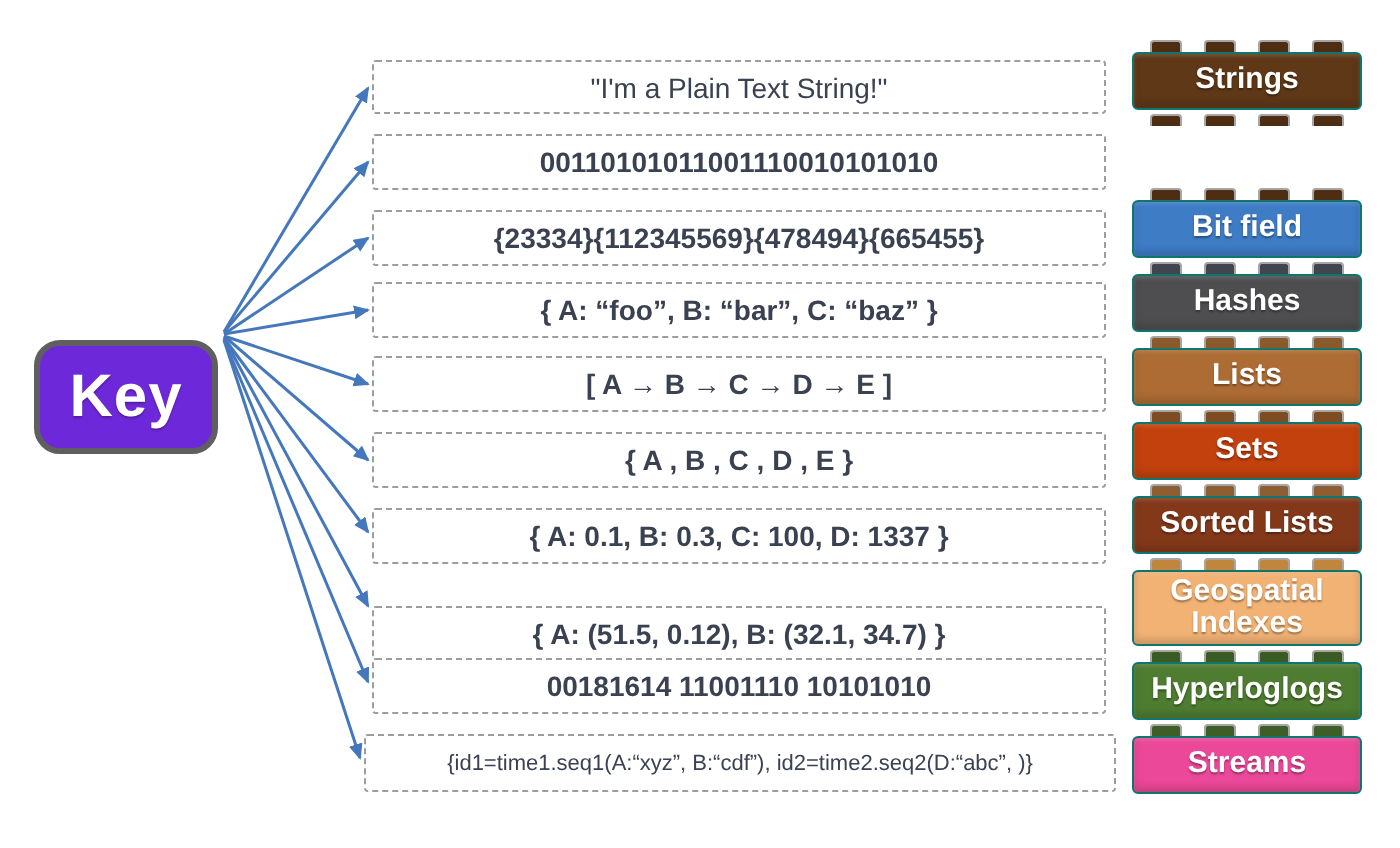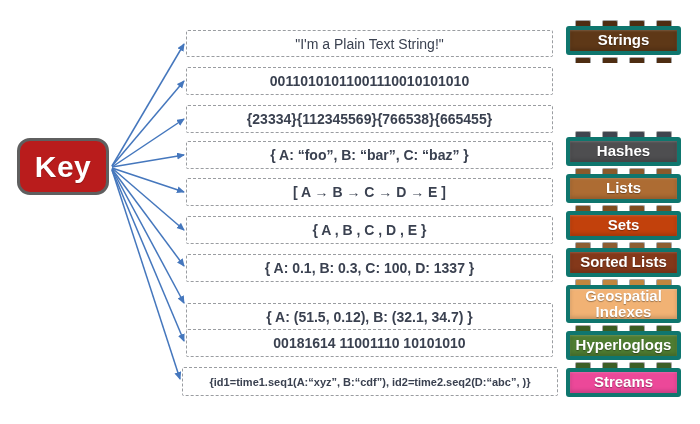--- a/index.html
+++ b/index.html
@@ -19,32 +19,32 @@
   .arrows{position:absolute;left:0;top:0;width:700px;height:424px;pointer-events:none;}
   .arrow-line{stroke-width:1.5;fill:none;}
   
   .vbox{
     position:absolute;left:186px;width:367px;height:28px;box-sizing:border-box;
     border:1.6px dashed #9a9da1;border-radius:2px;background:#ffffff;
     display:flex;align-items:center;justify-content:center;
     color:#3a4150;font-size:14px;font-weight:700;white-space:nowrap;
   }
   .vbox.w400{font-weight:400;}
-  .vbox.small{font-size:11px;font-weight:700;left:182px;width:376px;}
+  .vbox.small{font-size:11px;font-weight:400;left:182px;width:376px;}
   
   .brick{position:absolute;left:566px;width:115px;}
   .studs{
     display:flex;justify-content:space-between;padding:0 9px;height:6px;
   }
   .stud{
     width:16px;height:6px;border:1px solid #a6a6a6;border-bottom:none;
     border-radius:2px 2px 0 0;box-sizing:border-box;background:#555;
   }
   .brick-body{
-    height:29px;border:4px solid #0f766e;border-radius:3px;box-sizing:border-box;
+    height:29px;border:1px solid #0f766e;border-radius:3px;box-sizing:border-box;
     display:flex;align-items:center;justify-content:center;text-align:center;
     color:#ffffff;font-size:15px;font-weight:700;line-height:1.1;
     text-shadow:0 1px 1px rgba(0,0,0,0.35);
     box-shadow:inset 0 -2px 4px rgba(0,0,0,0.18), inset 0 1px 2px rgba(255,255,255,0.18);
   }
   .brick.tall .brick-body{height:38px;}
 </style>
 </head>
 <body>
 
@@ -61,30 +61,30 @@
     <line class="arrow-line" x1="112" y1="167" x2="184" y2="119" marker-end="url(#ah)" stroke="#4577bd"></line>
     <line class="arrow-line" x1="112" y1="167" x2="184" y2="155" marker-end="url(#ah)" stroke="#4577bd"></line>
     <line class="arrow-line" x1="112" y1="168" x2="184" y2="192" marker-end="url(#ah)" stroke="#4577bd"></line>
     <line class="arrow-line" x1="112" y1="168" x2="184" y2="230" marker-end="url(#ah)" stroke="#4577bd"></line>
     <line class="arrow-line" x1="112" y1="169" x2="184" y2="266" marker-end="url(#ah)" stroke="#4577bd"></line>
     <line class="arrow-line" x1="112" y1="169" x2="184" y2="303" marker-end="url(#ah)" stroke="#4577bd"></line>
     <line class="arrow-line" x1="112" y1="170" x2="184" y2="341" marker-end="url(#ah)" stroke="#4577bd"></line>
     <line class="arrow-line" x1="112" y1="170" x2="180" y2="379" marker-end="url(#ah)" stroke="#4577bd"></line>
   </svg>
 
-  <div class="key-box" style="background: #b91c1c; border-color: rgb(95, 95, 95);">Key</div>
+  <div class="key-box" style="background: #6d28d9; border-color: rgb(95, 95, 95); margin-top: 32px;">Key</div>
 
   <div class="vbox w400" style="top:30px;height:27px">
       <span>"I'm a Plain Text String!"</span>
     </div>
   <div class="vbox" style="top:67px">
       <span>00110101011001110010101010</span>
     </div>
   <div class="vbox" style="top:105px">
-      <span>{23334}{112345569}{766538}{665455}</span>
+      <span>{23334}{112345569}{478494}{665455}</span>
     </div>
   <div class="vbox" style="top:141px">
       <span>{ A: “foo”, B: “bar”, C: “baz”  }</span>
     </div>
   <div class="vbox" style="top:178px">
       <span>[ A → B → C → D → E ]</span>
     </div>
   <div class="vbox" style="top:216px">
       <span>{ A , B , C , D , E }</span>
     </div>
@@ -110,20 +110,29 @@
       </div>
     <div class="brick-body" style="background: rgb(94, 56, 23);">Strings</div>
   </div>
   <div class="brick" style="top:57px">
     <div class="studs">
         <span class="stud" style="background: rgb(78, 45, 18);"></span>
         <span class="stud" style="background: rgb(78, 45, 18);"></span>
         <span class="stud" style="background: rgb(78, 45, 18);"></span>
         <span class="stud" style="background: rgb(78, 45, 18);"></span>
       </div>
+  </div>
+  <div class="brick" style="top:94px">
+    <div class="studs">
+        <span class="stud" style="background: rgb(78, 45, 18);"></span>
+        <span class="stud" style="background: rgb(78, 45, 18);"></span>
+        <span class="stud" style="background: rgb(78, 45, 18);"></span>
+        <span class="stud" style="background: rgb(78, 45, 18);"></span>
+      </div>
+    <div class="brick-body" style="background: rgb(62, 124, 198);">Bit field</div>
   </div>
   <div class="brick" style="top:131px">
     <div class="studs">
         <span class="stud" style="background: rgb(64, 69, 79);"></span>
         <span class="stud" style="background: rgb(64, 69, 79);"></span>
         <span class="stud" style="background: rgb(64, 69, 79);"></span>
         <span class="stud" style="background: rgb(64, 69, 79);"></span>
       </div>
     <div class="brick-body" style="background: rgb(78, 78, 80);">Hashes</div>
   </div>

